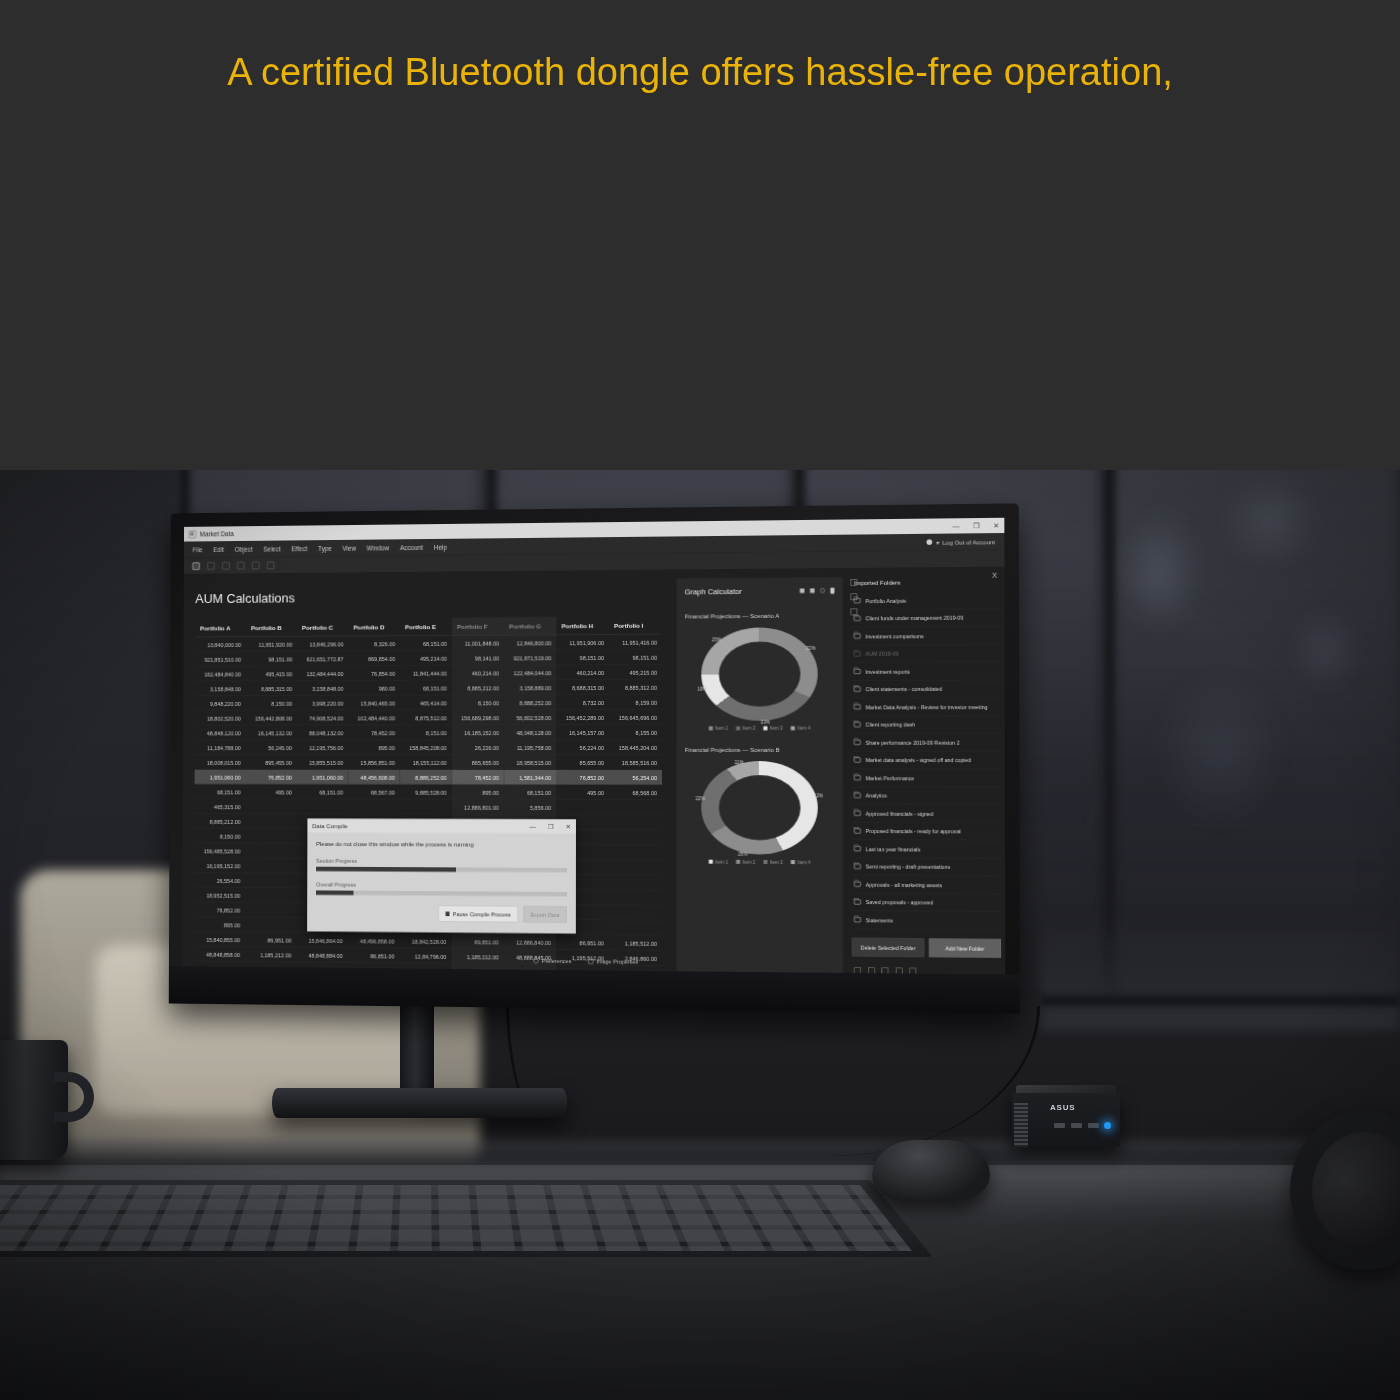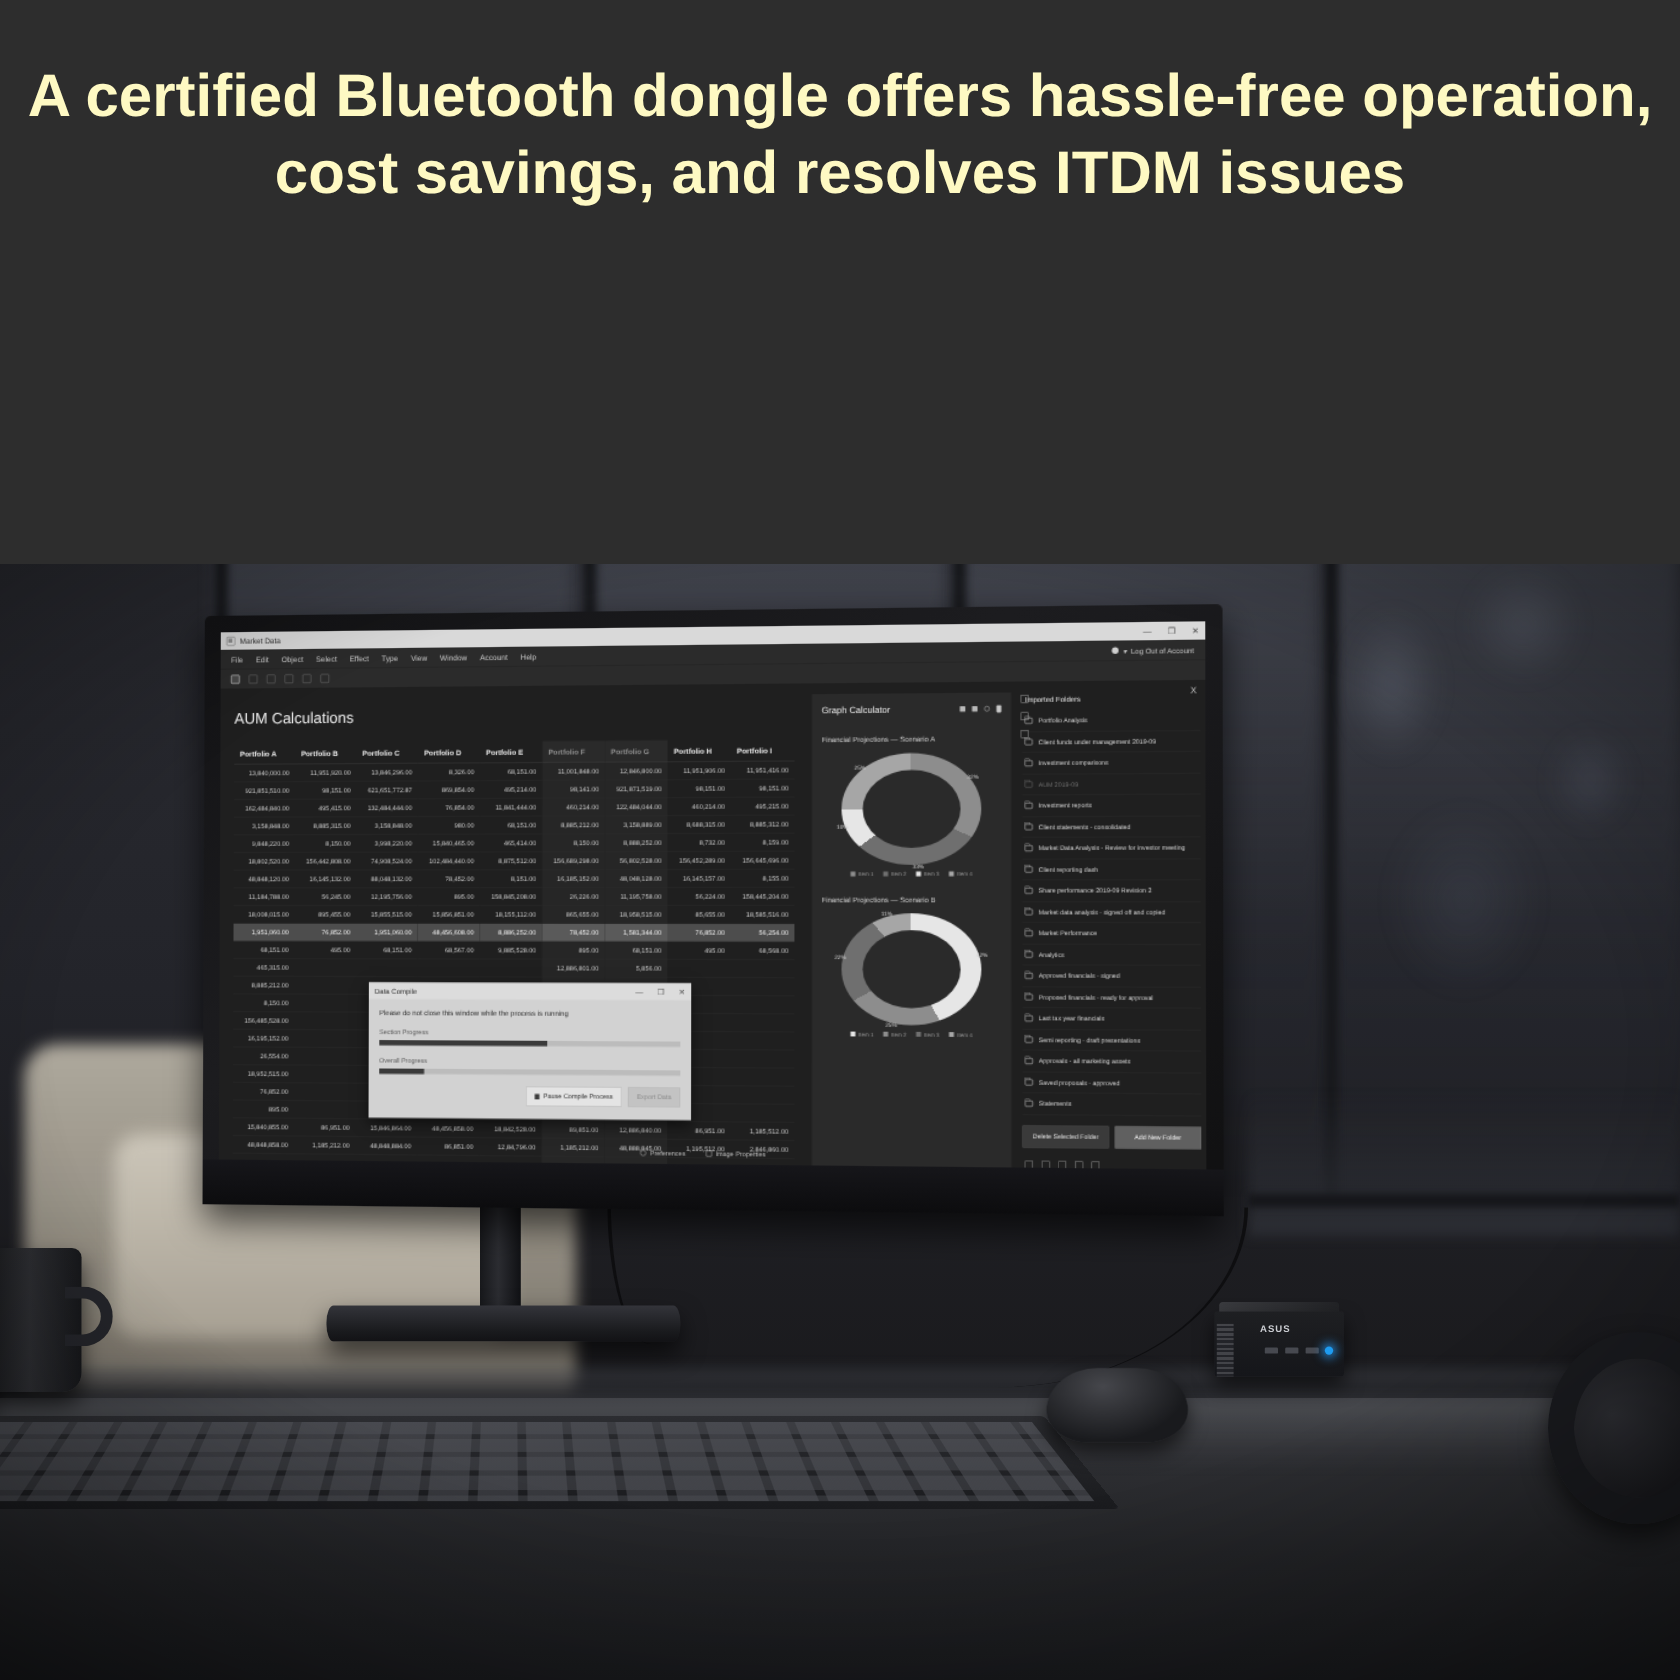--- a/index.html
+++ b/index.html
@@ -20,24 +20,24 @@
   #headline {
     color: #f4f4f4;
     font-size: 62px;
     line-height: 1.06;
     font-weight: 400;
     letter-spacing: -0.5px;
     padding-top: 92px;
   }
   #headline .sup { font-size: 34px; vertical-align: super; line-height: 0; }
   #subheadline {
-    color: #fef9c3;
-    font-size: 50px;
+    color: #eab308;
+    font-size: 38px;
     line-height: 1.28;
-    font-weight: 700;
+    font-weight: 400;
     padding-top: 48px;
   }
 
   
   #scene {
     position: absolute; left: 0; top: 440px; width: 1400px; height: 960px;
     overflow: hidden;
     background: #1b1b1e;
   }
   
@@ -380,21 +380,20 @@
     position: absolute; inset: 0; pointer-events: none; z-index: 30;
     background: radial-gradient(ellipse 85% 75% at 50% 45%, rgba(0,0,0,0) 55%, rgba(0,0,0,.55) 100%);
   }
 </style>
 </head>
 <body>
 
 <div id="hero">
   <p id="subheadline">
     <span>A certified Bluetooth dongle offers hassle-free operation,</span><br>
-    <span>cost savings, and resolves ITDM issues</span>
   </p>
 </div>
 
 <div id="scene">
   <div class="room"></div>
   <div class="win-panel" style="left:180px;width:300px"></div>
   <div class="win-panel" style="left:490px;width:300px"></div>
   <div class="win-panel" style="left:800px;width=300px;width:300px"></div>
   <div class="win-panel" style="left:1110px;width:290px"></div>
   <div class="mullion" style="left:180px"></div>

